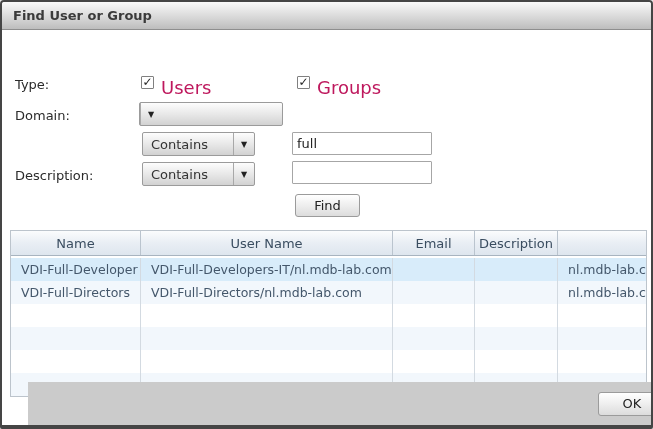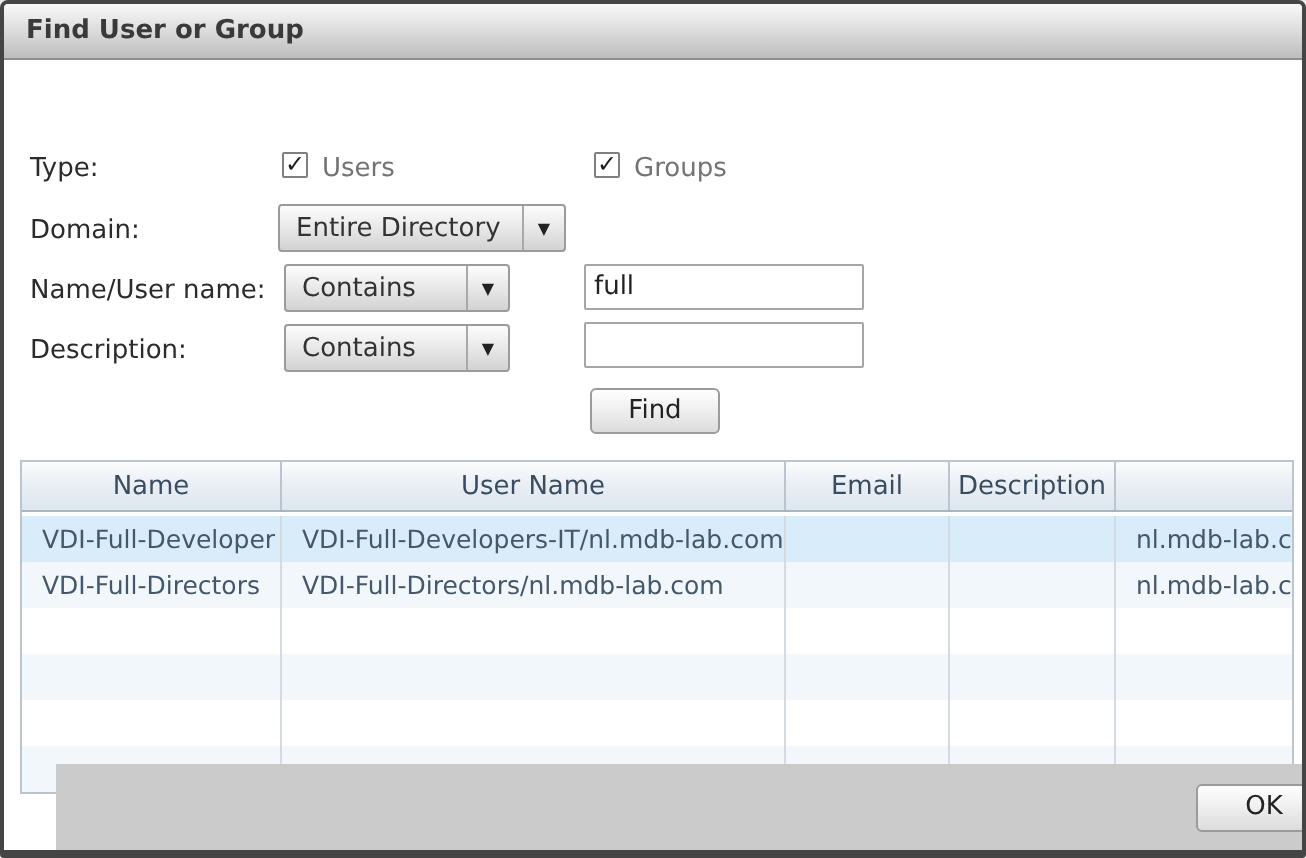--- a/index.html
+++ b/index.html
@@ -32,21 +32,21 @@
   .content{position:relative;width:100%;height:351px;background:#fff;}
   .lbl{position:absolute;left:13px;font-size:13px;color:#2b2b2b;white-space:nowrap;}
 
   .checkbox{
     position:absolute;top:46px;width:13px;height:13px;
     background:#fff;border:1px solid #808080;border-radius:1px;
     display:flex;align-items:center;justify-content:center;
     cursor:default;
   }
   .checkbox .check{font-size:12px;font-weight:bold;color:#1e1e1e;line-height:1;margin-top:-2px;}
-  .cb-label{position:absolute;top:47px;font-size:13px;color:#737373;}
+  .cb-label{position:absolute;top:47px;font-size:18px;color:#be185d;}
 
   .dropdown{
     position:absolute;height:24px;
     background:linear-gradient(#fdfdfd,#e6e6e6 55%,#d2d2d2);
     border:1px solid #9b9b9b;border-radius:2px;
     display:flex;align-items:center;
     font-size:13px;color:#333;
     cursor:default;
   }
   .dropdown .dd-text{flex:1;padding-left:8px;white-space:nowrap;overflow:hidden;}
@@ -145,25 +145,23 @@
       <span class="check">✓</span>
     </span>
     <span class="cb-label" style="left:159px;">Users</span>
     <span class="checkbox" style="left:295px;">
       <span class="check">✓</span>
     </span>
     <span class="cb-label" style="left:315px;">Groups</span>
 
     <span class="lbl" style="top:78px;">Domain:</span>
     <div class="dropdown" style="left:137px;top:72px;width:144px;">
-      <span class="dd-text">Entire Directory</span>
       <span class="dd-arrow">▼</span>
     </div>
 
-    <span class="lbl" style="top:108px;">Name/User name:</span>
     <div class="dropdown" style="left:140px;top:102px;width:113px;">
       <span class="dd-text">Contains</span>
       <span class="dd-arrow">▼</span>
     </div>
     <input class="txt" style="top: 102px;" value="full">
 
     <span class="lbl" style="top:138px;">Description:</span>
     <div class="dropdown" style="left:140px;top:132px;width:113px;">
       <span class="dd-text">Contains</span>
       <span class="dd-arrow">▼</span>

